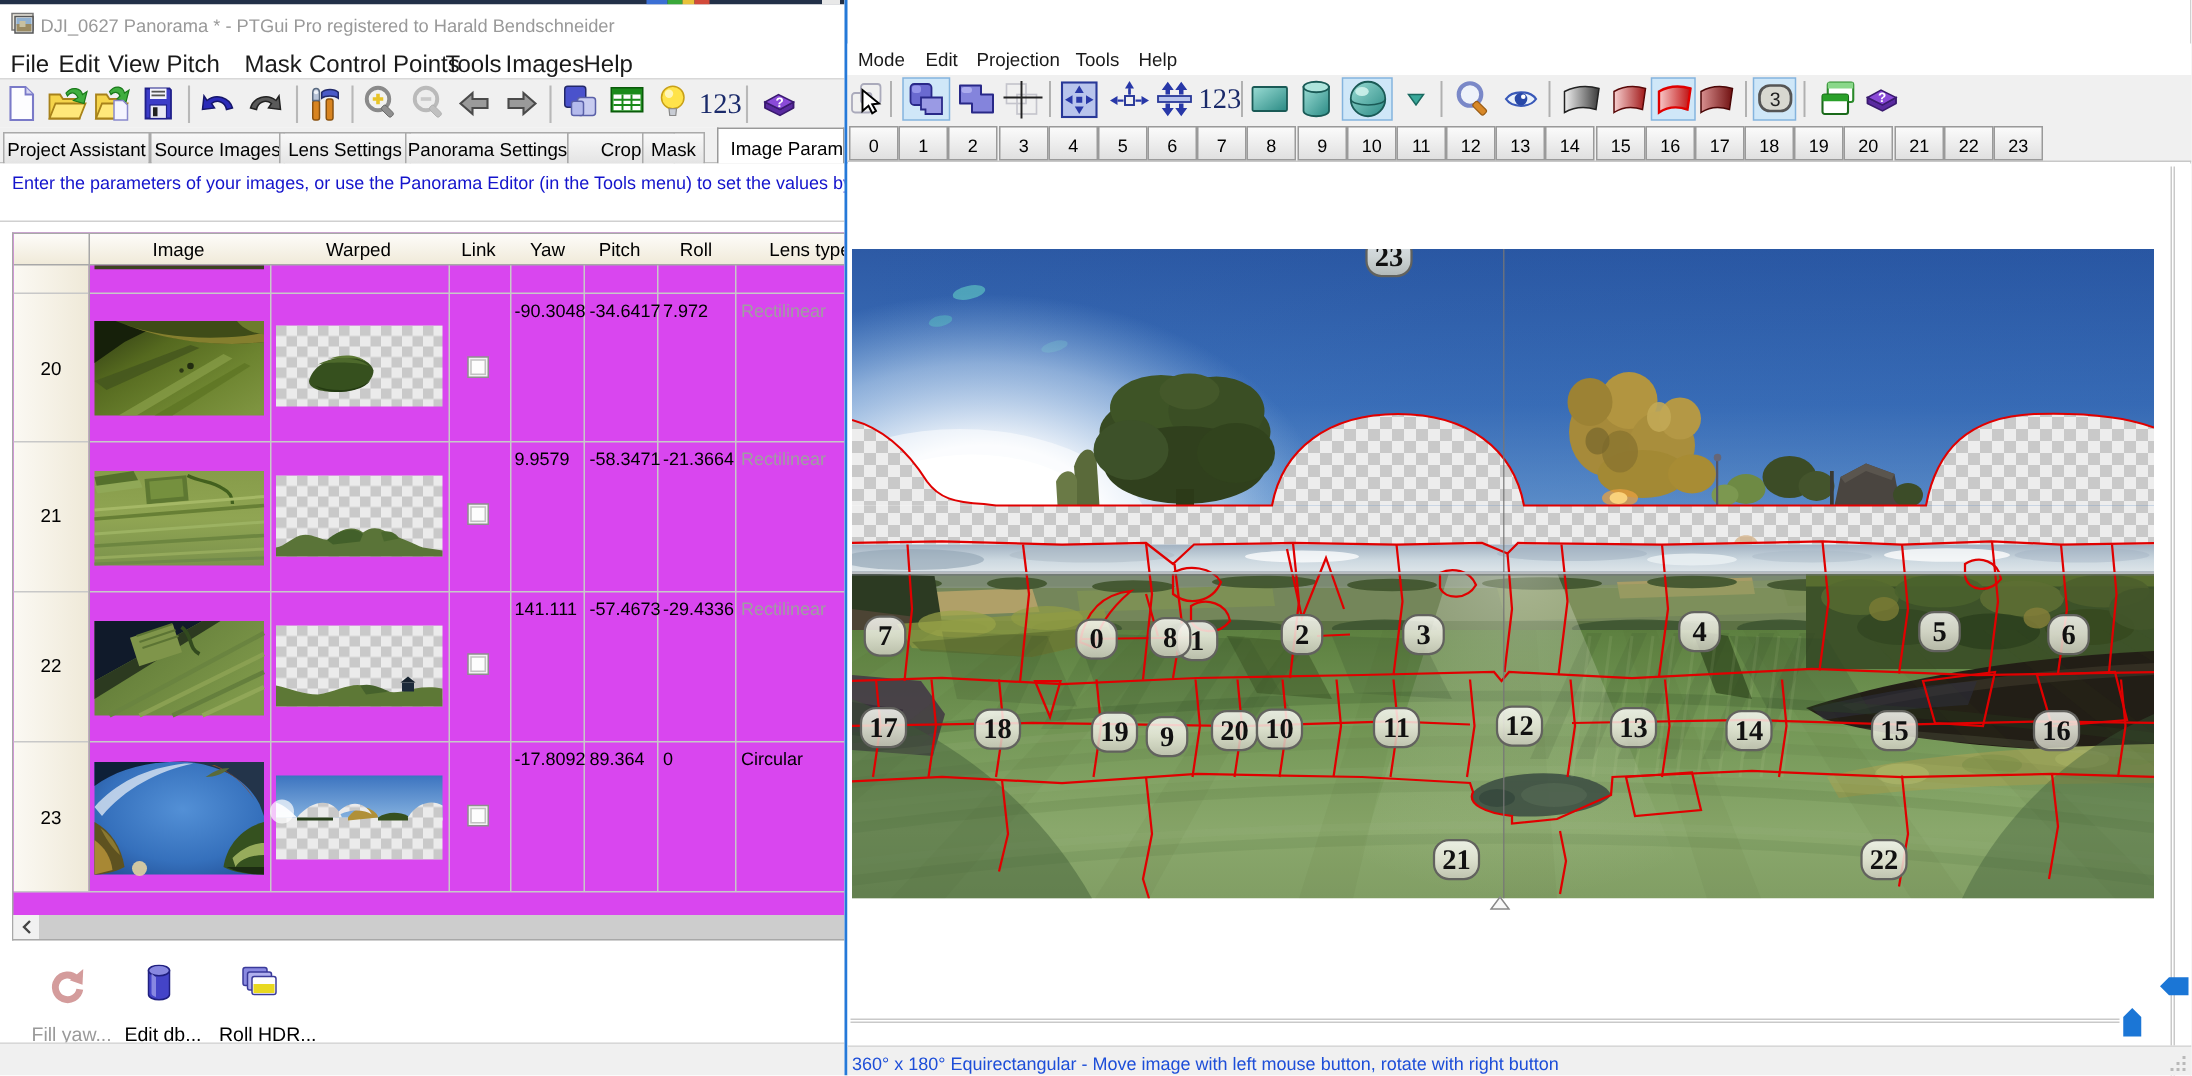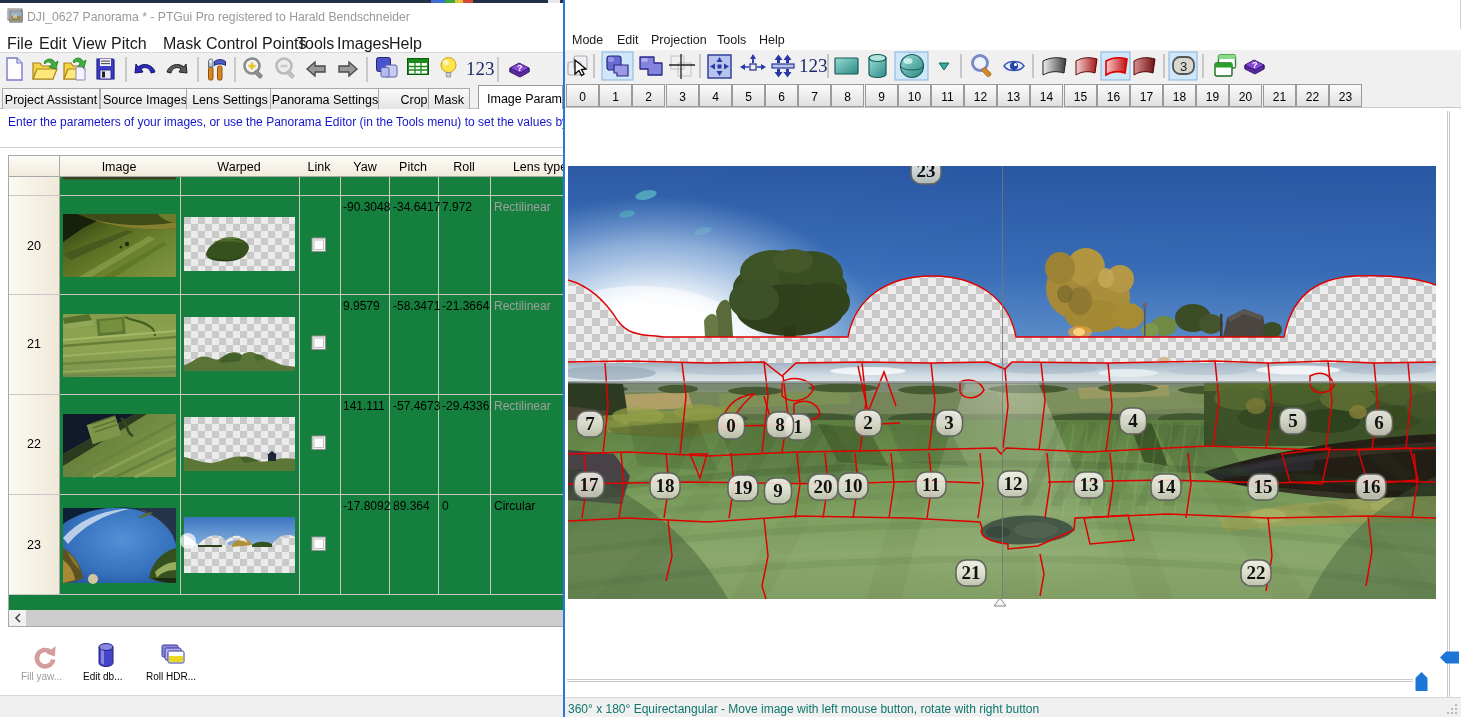--- a/index.html
+++ b/index.html
@@ -12,44 +12,44 @@
 #lw-menu{position:absolute;left:0;top:30px;width:563px;height:22px;background:#fff;color:#1a1a1a}
 #lw-menu span{position:absolute;top:5px;font-size:16px}
 #lw-tool{position:absolute;left:0;top:52px;width:563px;height:33px;background:#f0f0f0;border-top:1px solid #d8d8d8}
 #lw-tabs{position:absolute;left:0;top:85px;width:563px;height:24px;background:#f0f0f0;border-bottom:1px solid #c0c0c0}
 .ltab{position:absolute;top:3px;height:21px;background:linear-gradient(#f9f9f9,#e4e4e4);border:1px solid #aaa;border-bottom:none;font-size:12.5px;text-align:center;padding-top:4px;white-space:nowrap;overflow:hidden}
 .ltab.act{top:0;height:24px;background:#fff;border-color:#999;padding-top:6px}
 #lw-content{position:absolute;left:0;top:109px;width:563px;height:586px;background:#fff}
 #infoline{position:absolute;left:8px;top:6px;color:#1414cc;font-size:12px;white-space:nowrap}
 #grpline{position:absolute;left:0;top:38px;width:563px;height:1px;background:#d0d0d0}
 
-#tbl{position:absolute;left:8px;top:46px;width:555px;height:456px;border:1px solid #a8a8a8;border-right:none;background:#15803d}
+#tbl{position:absolute;left:8px;top:46px;width:555px;height:456px;border:1px solid #a8a8a8;border-right:none;background:#d946ef}
 
 #lsb{position:absolute;left:8px;top:501px;width:555px;height:17px;background:#f1f1f1;border:1px solid #a8a8a8;border-top:none;border-right:none}
 #lsb .btn{position:absolute;left:0;top:0;width:17px;height:16px;background:#f1f1f1;color:#505050;font-size:11px;text-align:center;padding-top:2px}
 #lsb .thm{position:absolute;left:17px;top:0;width:537px;height:16px;background:#cdcdcd}
 
 #bb{position:absolute;left:0;top:536px;width:563px;height:50px;background:#fff}
-.bbl{position:absolute;top:26px;font-size:10px;white-space:nowrap}
+.bbl{position:absolute;top:37px;font-size:13px;white-space:nowrap}
 #lw-status{position:absolute;left:0;top:695px;width:563px;height:22px;background:#f0f0f0;border-top:1px solid #d7d7d7}
 
 #rw{position:absolute;left:563px;top:0;width:898px;height:717px;background:#fff;border-left:2px solid #2579d8;border-right:1px solid #d0d0d0}
 #rw-title{position:absolute;left:0;top:0;width:896px;height:29px;background:#fff}
 #rw-title .txt{position:absolute;left:28px;top:8px;font-size:12.2px;color:#111}
 #rw-menu{position:absolute;left:0;top:29px;width:896px;height:21px;background:#fff;color:#1a1a1a}
 #rw-menu span{position:absolute;top:4px;font-size:12.5px}
 #rw-tool{position:absolute;left:0;top:50px;width:896px;height:32px;background:#f0f0f0}
 #rw-tabs{position:absolute;left:0;top:82px;width:896px;height:26px;background:#f0f0f0;border-bottom:1px solid #c8c8c8}
 .rtab{position:absolute;top:2px;width:33px;height:23px;background:linear-gradient(#fbfbfb,#e0e0e0);border:1px solid #9a9a9a;font-size:12px;text-align:center;padding-top:5px}
 #rw-view{position:absolute;left:0;top:109px;width:896px;height:588px;background:#fff}
 
 #vsb{position:absolute;left:882px;top:2px;width:3px;height:670px;border-left:1px solid #c9c9c9;border-right:1px solid #c9c9c9;background:#fff}
 #hsb{position:absolute;left:2px;top:570px;width:846px;height:3px;border-top:1px solid #c9c9c9;border-bottom:1px solid #c9c9c9;background:#fff}
 #rw-status{position:absolute;left:0;top:697px;width:896px;height:20px;background:#f0f0f0;border-top:1px solid #d7d7d7}
-#rw-status .txt{position:absolute;left:3px;top:4px;font-size:12px;color:#0f766e}
+#rw-status .txt{position:absolute;left:3px;top:4px;font-size:12px;color:#1d4ed8}
 .wbtn{position:absolute;top:0;width:14px;height:14px}
 </style></head>
 <body>
 
 <div id="lw">
   <div id="topstrip">
       <span style="position:absolute;left:431px;top:0;width:14px;height:3px;background:#3b6fd4"></span>
       <span style="position:absolute;left:445px;top:0;width:10px;height:3px;background:#3aa83a"></span>
       <span style="position:absolute;left:455px;top:0;width:8px;height:3px;background:#e8c23a"></span>
       <span style="position:absolute;left:463px;top:0;width:10px;height:3px;background:#d24a3a"></span>

